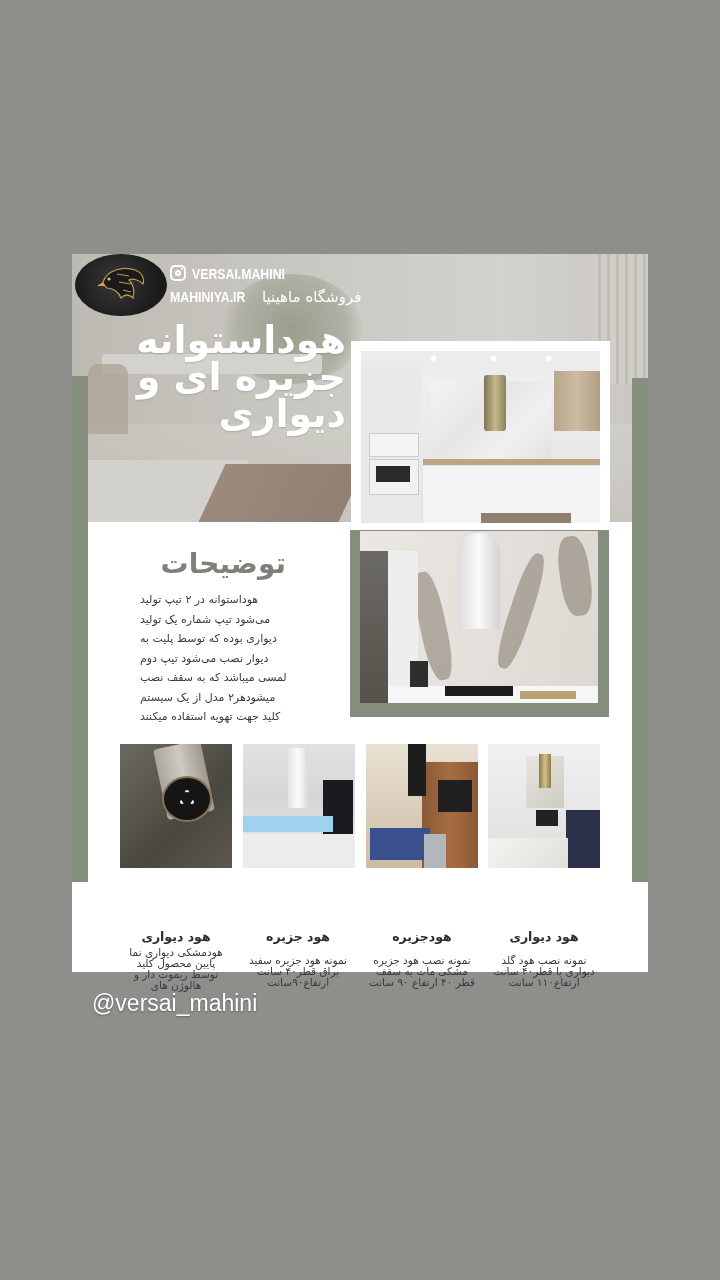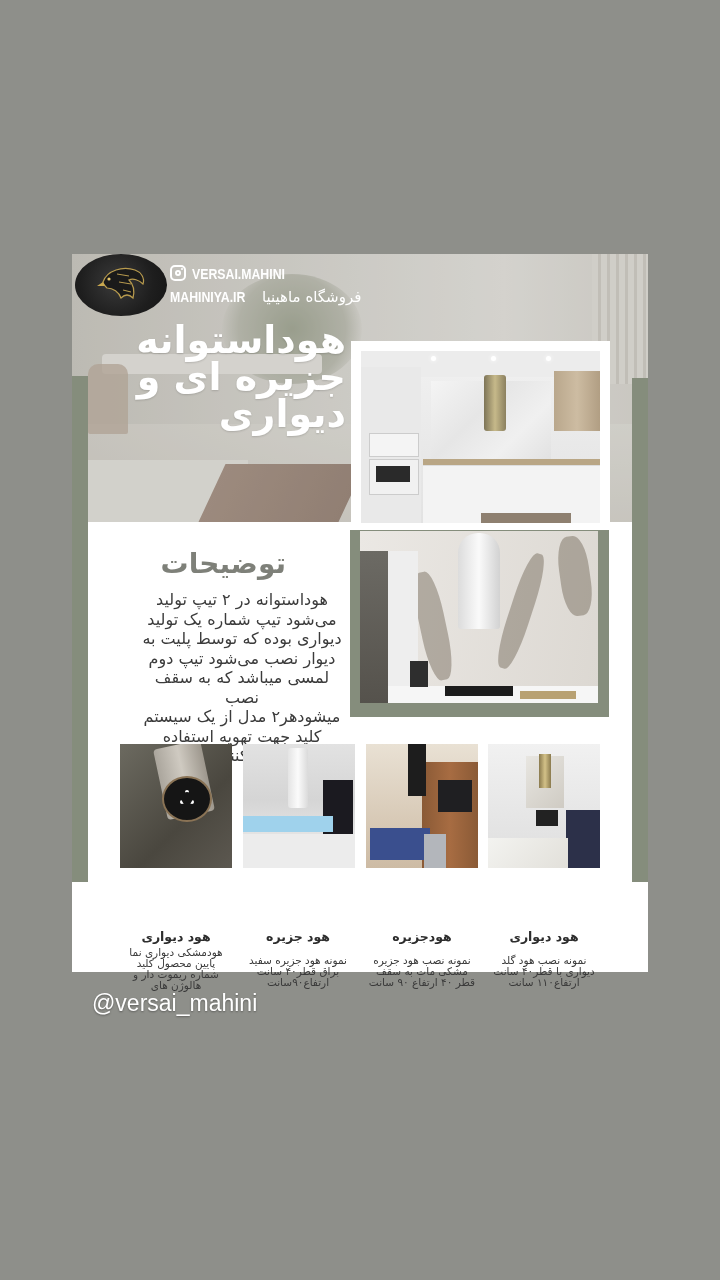--- a/index.html
+++ b/index.html
@@ -55,21 +55,21 @@
   .k2-vein{position:absolute;border-radius:40%;background:rgba(110,100,85,.45);}
   .k2-pantry{position:absolute;left:0;top:20px;width:28px;height:152px;background:linear-gradient(180deg,#6c6a64,#55524c);}
   .k2-panel{position:absolute;left:28px;top:20px;width:30px;height:146px;background:#eeeeee;}
   .k2-hood{position:absolute;left:98px;top:2px;width:42px;height:96px;background:linear-gradient(90deg,#dcdcdc,#fafafa,#d2d2d2);border-radius:20px 20px 3px 3px;}
   .k2-counter{position:absolute;left:28px;top:155px;width:210px;height:17px;background:#f6f6f6;}
   .k2-cooktop{position:absolute;left:85px;top:155px;width:68px;height:10px;background:#1c1c1c;}
   .k2-tray{position:absolute;left:160px;top:160px;width:56px;height:8px;background:#b8a173;}
   .k2-coffee{position:absolute;left:50px;top:130px;width:18px;height:26px;background:#2e2e2e;}
 
   .desc-title{position:absolute;left:150px;top:544px;width:136px;text-align:right;direction:rtl;color:#7e8079;font-weight:bold;font-size:28px;line-height:40px;font-family:"DejaVu Sans",sans-serif;}
-  .desc-body{position:absolute;left:140px;top:590px;width:204px;text-align:center;direction:rtl;color:#3b3b3b;font-size:16px;line-height:19.5px;font-family:"DejaVu Sans",sans-serif;}
+  .desc-body{position:absolute;left:140px;top:590px;width:204px;text-align:left;direction:rtl;color:#3b3b3b;font-size:11px;line-height:19.5px;font-family:"DejaVu Sans",sans-serif;}
 
   .thumb{position:absolute;top:744px;width:112px;height:124px;overflow:hidden;}
   .t1{left:120px;background:linear-gradient(135deg,#6c6a60,#4a473f 60%,#5c5850);}
   .t1 .cyl{position:absolute;left:40px;top:0;width:48px;height:72px;background:linear-gradient(90deg,#aaa59c,#cfcac1,#9d978d);transform:rotate(-12deg);border-radius:4px;}
   .t1 .cap{position:absolute;left:42px;top:32px;width:46px;height:42px;border-radius:50%;background:#151515;border:2px solid #8a7355;}
   .t1 .cap::after{content:"";position:absolute;left:17px;top:14px;width:12px;height:12px;border-radius:50%;box-shadow:0 -6px 0 -4px #fff,5px 4px 0 -4px #fff,-5px 4px 0 -4px #fff;}
   .t2{left:243px;background:linear-gradient(180deg,#e2e2e2 0%,#d5d5d5 45%,#f2f2f2 100%);}
   .t2 .hood{position:absolute;left:45px;top:4px;width:20px;height:60px;background:linear-gradient(90deg,#e4e4e4,#fbfbfb,#dadada);border-radius:3px;}
   .t2 .cab{position:absolute;left:80px;top:36px;width:30px;height:56px;background:#1b1a20;}
   .t2 .glow{position:absolute;left:0;top:72px;width:90px;height:16px;background:#9fd2ec;}
@@ -207,21 +207,21 @@
     <div class="oven"></div>
     <div class="navy"></div>
     <div class="floor"></div>
   </div>
 
 <div class="caption cap1">
   <div class="ct">هود دیواری</div>
   <div class="cd">
     <div>هودمشکی دیواری نما</div>
     <div>پایین محصول کلید</div>
-    <div>شماره ریموت دار و</div>
+    <div>توسط ریموت دار و</div>
     <div>هالوژن های</div>
   </div>
 </div>
 <div class="caption cap2">
   <div class="ct">هود جزیره</div>
   <div class="cd">
     <div>نمونه هود جزیره سفید</div>
     <div>براق قطر۴۰ سانت</div>
     <div>ارتفاع۹۰سانت</div>
   </div>

